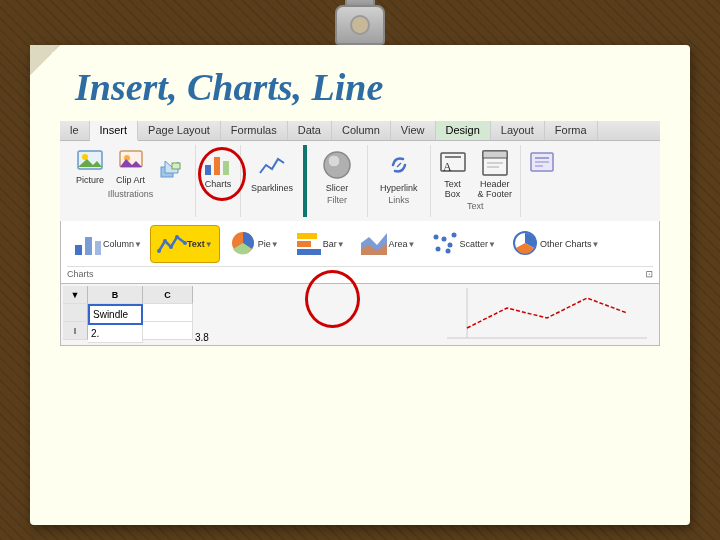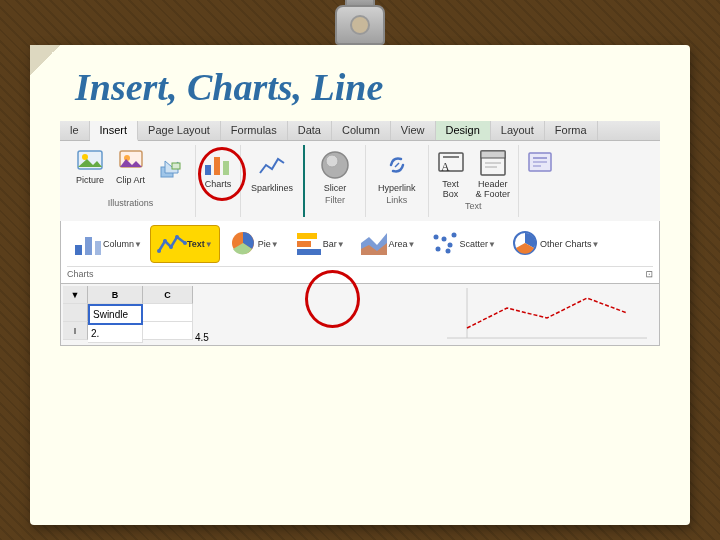--- a/index.html
+++ b/index.html
@@ -205,21 +205,21 @@
         <div class="ribbon-tab">Column</div>
         <div class="ribbon-tab">View</div>
         <div class="ribbon-tab" style="background:#d4e8d4; color:#000;">Design</div>
         <div class="ribbon-tab">Layout</div>
         <div class="ribbon-tab">Forma</div>
       </div>
 
       <div class="ribbon-content">
 
         <div style="display:flex; flex-direction:column; align-items:center; border-right:1px solid #ddd; padding:2px 6px;">
-          <div style="display:flex; gap:4px; align-items:flex-end; margin-bottom:11px;">
+          <div style="display:flex; gap:4px; align-items:flex-end; margin-bottom:2px;">
             <div class="ribbon-btn">
               <svg width="26" height="24" viewBox="0 0 26 24">
                 <rect x="1" y="2" width="24" height="18" rx="2" fill="#e8f0f8" stroke="#6699cc" stroke-width="1.5"></rect>
                 <circle cx="8" cy="8" r="3" fill="#ffcc00"></circle>
                 <polygon points="1,18 10,10 16,16 20,12 25,18" fill="#66aa44"></polygon>
               </svg>
               <span>Picture</span>
             </div>
             <div class="ribbon-btn">
               <svg width="26" height="24" viewBox="0 0 26 24">
@@ -249,21 +249,21 @@
                 <rect x="12" y="10" width="6" height="18" fill="#ed7d31"></rect>
                 <rect x="21" y="14" width="6" height="14" fill="#a9d18e"></rect>
               </svg>
               <span style="font-size:9px; color:#333;">Charts</span>
             </div>
           </div>
 
           <div style="position:absolute; top:2px; left:2px; width:48px; height:54px; border:3px solid #cc0000; border-radius:50%; pointer-events:none;"></div>
         </div>
 
-        <div style="display:flex; flex-direction:column; align-items:center; border-right:2px solid #0f766e; padding:2px 6px;">
+        <div style="display:flex; flex-direction:column; align-items:center; border-right:4px solid #0f766e; padding:2px 6px;">
           <div style="display:flex; gap:2px; align-items:center; margin-bottom:2px;">
             <div class="ribbon-btn">
               <svg width="32" height="32" viewBox="0 0 32 32">
                 <polyline points="4,24 10,16 16,20 22,10 28,14" fill="none" stroke="#4472c4" stroke-width="2"></polyline>
               </svg>
               <span style="font-size:9px; color:#333;">Sparklines</span>
             </div>
           </div>
         </div>
 
@@ -430,21 +430,21 @@
           </div>
         </div>
 
         <div style="display:flex; flex-direction:column; width:50px;">
           <div style="height:18px; background:#e8e8e8; border-right:1px solid #bbb; border-bottom:1px solid #ddd; display:flex; align-items:center; justify-content:center; font-size:9px; font-weight:bold;">C</div>
           <div style="height:18px; border-right:1px solid #ddd; border-bottom:1px solid #ddd; background:white; padding:0 3px; font-size:10px; display:flex; align-items:center;"></div>
           <div style="height:18px; border-right:1px solid #ddd; border-bottom:1px solid #ddd; background:white; padding:0 3px; font-size:10px; display:flex; align-items:center;"></div>
         </div>
 
         <div style="display:flex; flex-direction:column; margin-left:2px; align-self:flex-end;">
-          <span style="font-size:10px;">4.5</span>
+          <span style="font-size:10px;">3.8</span>
         </div>
 
         <div style="flex:1; display:flex; align-items:center; justify-content:flex-end; padding-right:10px;">
           <svg width="200" height="54" viewBox="0 0 200 54">
 
             <line x1="0" y1="50" x2="200" y2="50" stroke="#ccc" stroke-width="1"></line>
             <line x1="20" y1="0" x2="20" y2="50" stroke="#ccc" stroke-width="1"></line>
             <polyline points="20,40 60,20 100,30 140,10 180,25" fill="none" stroke="#cc0000" stroke-width="1.5" stroke-dasharray="4,2"></polyline>
           </svg>
         </div>

